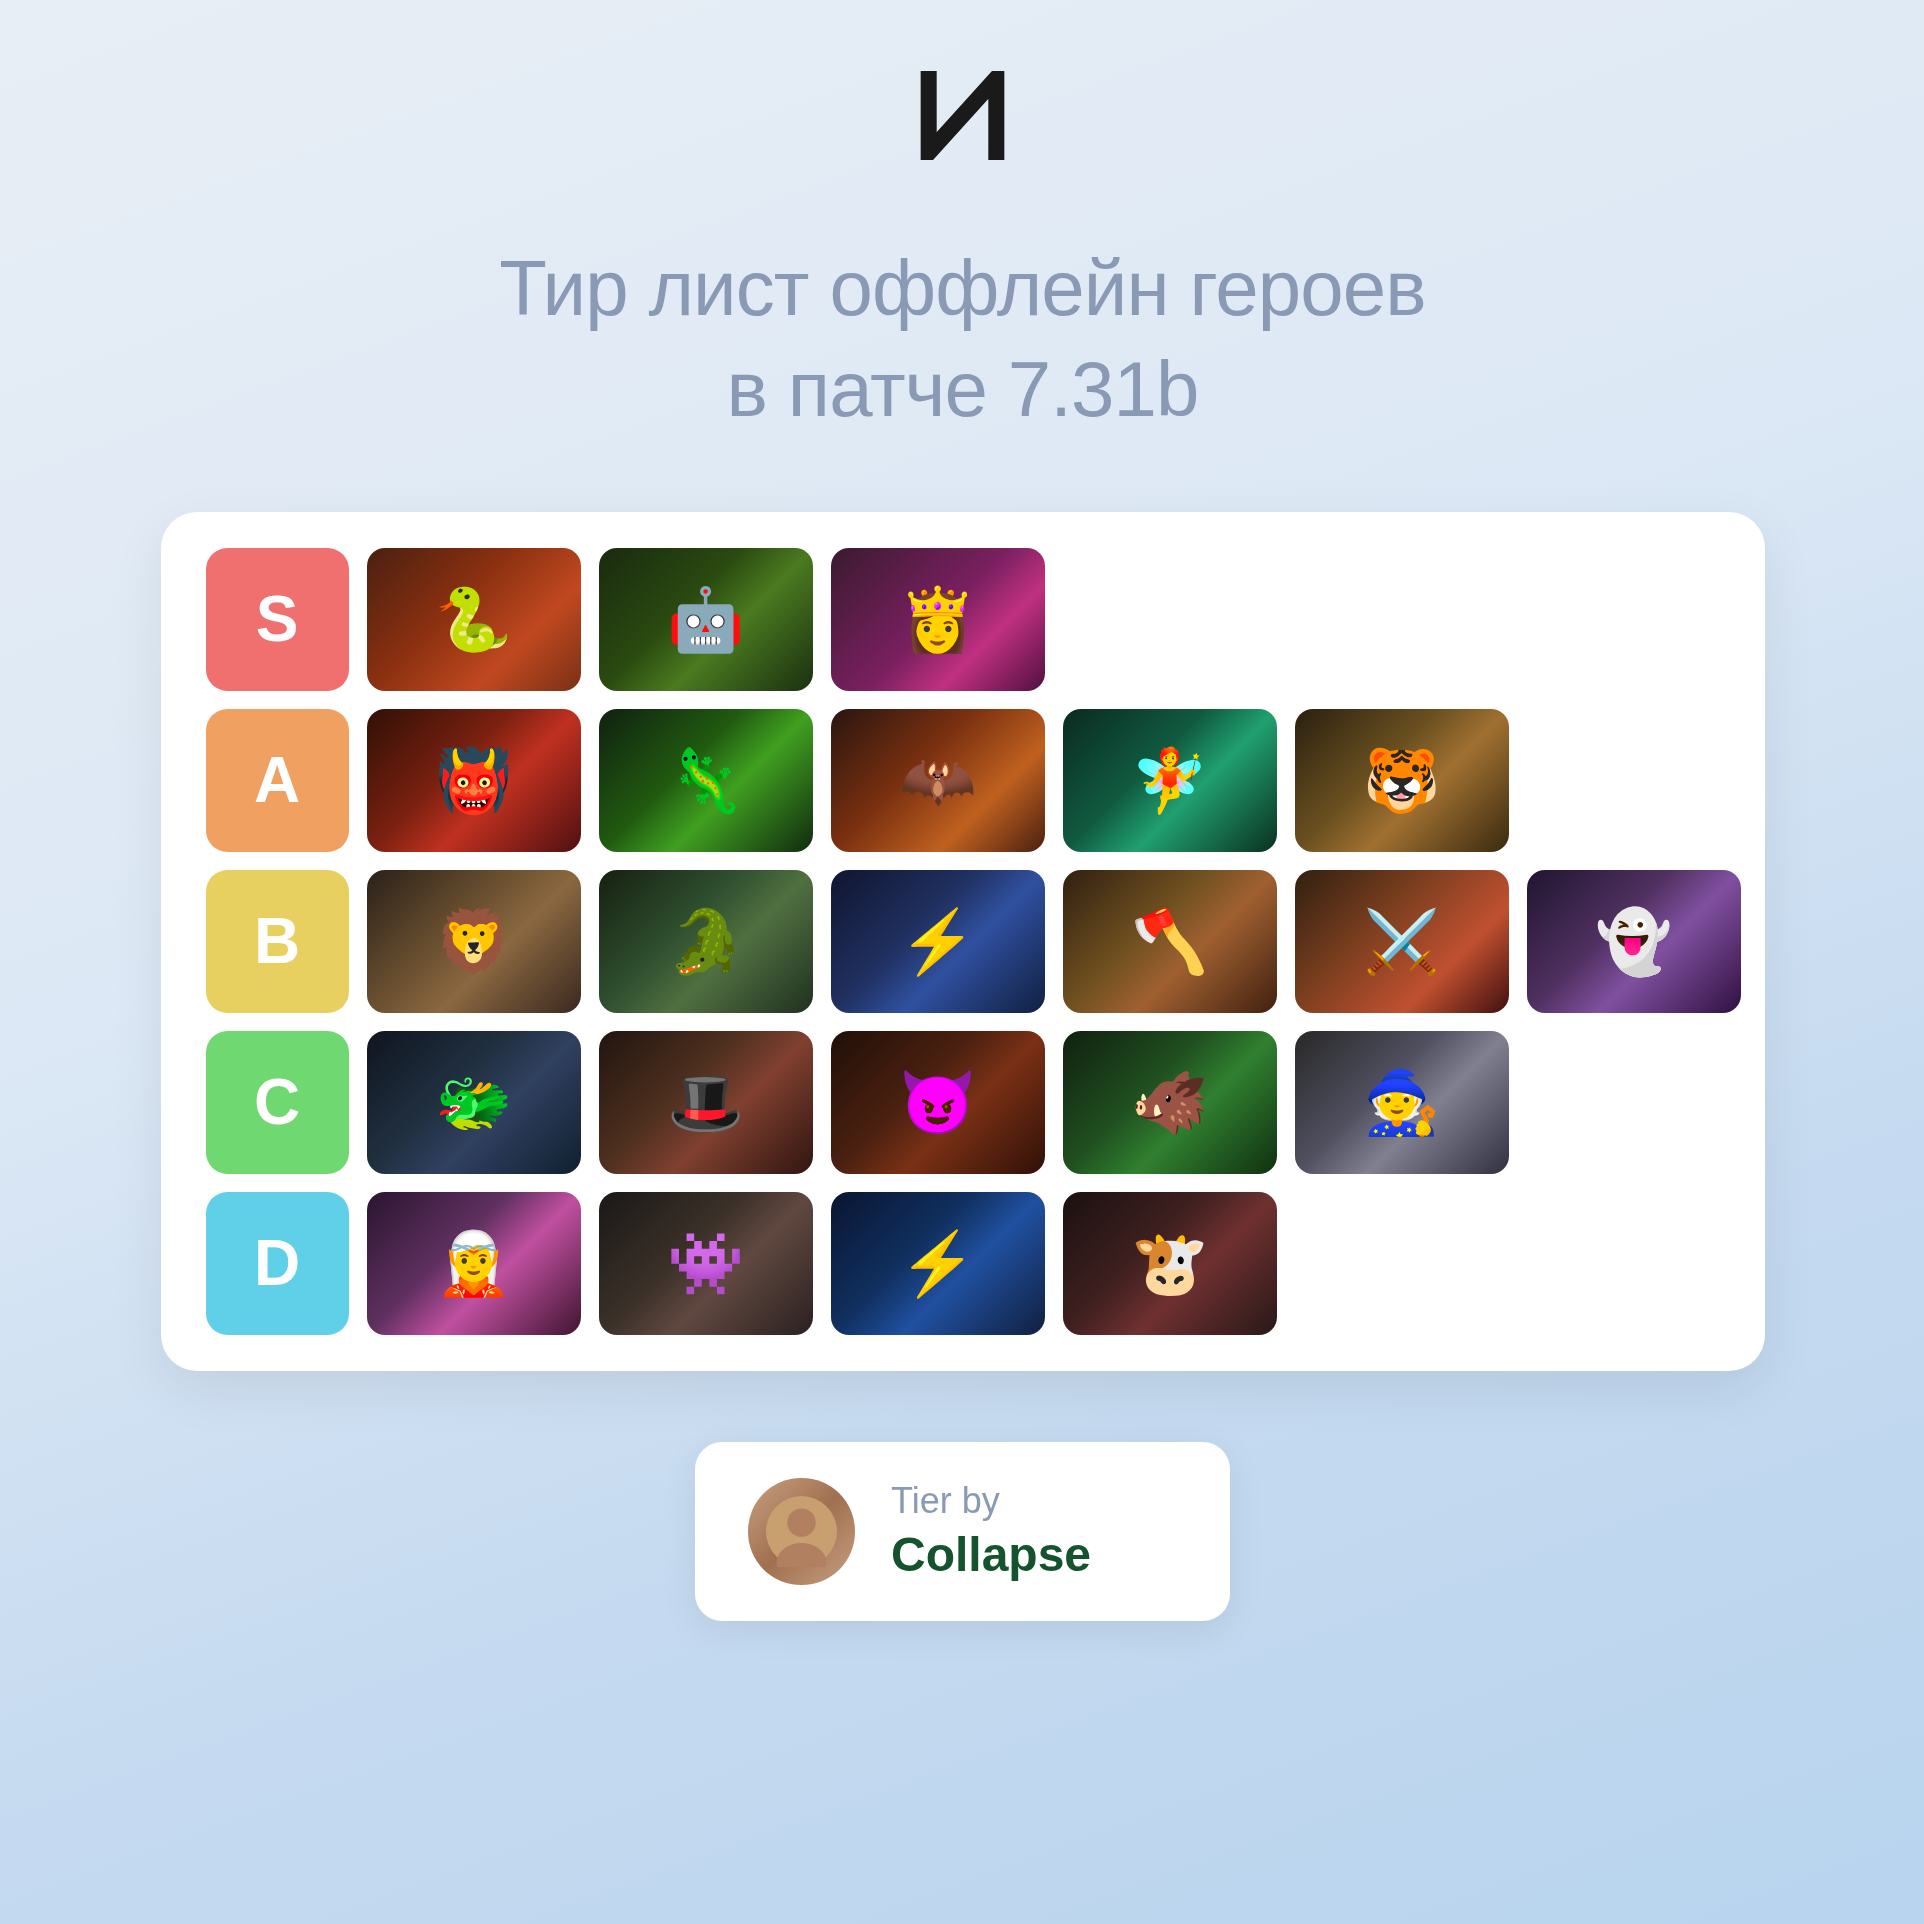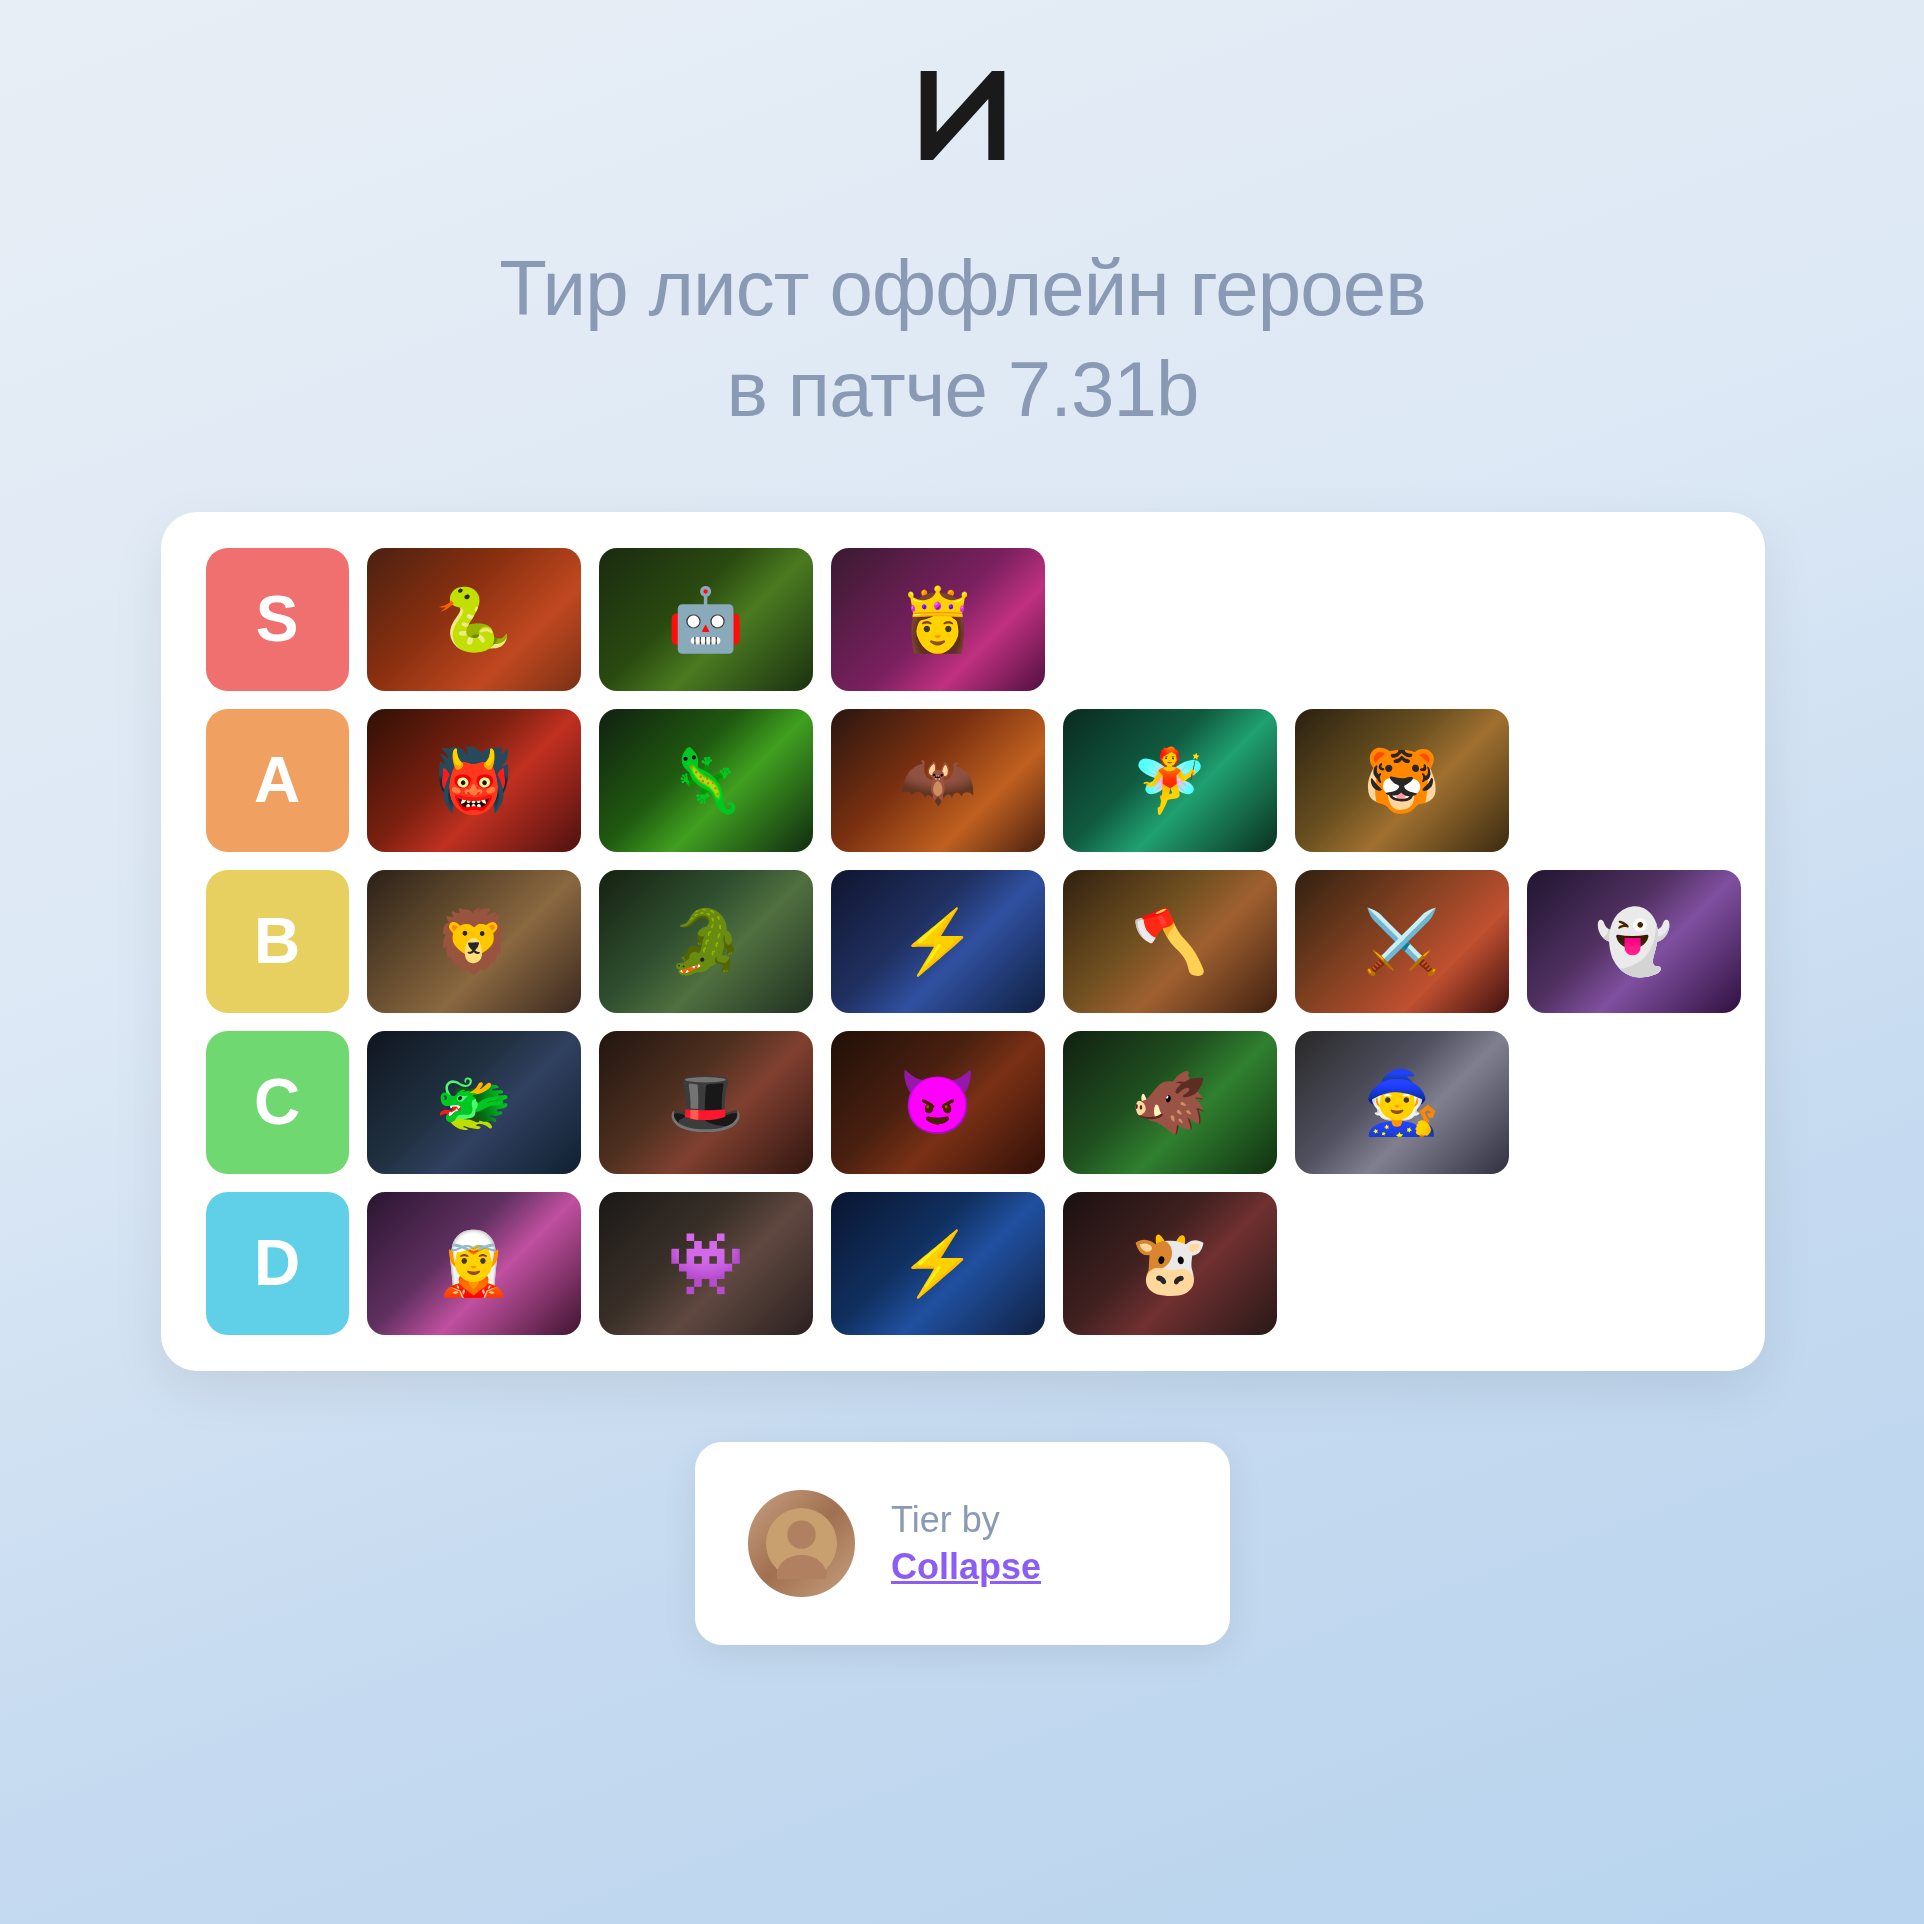--- a/index.html
+++ b/index.html
@@ -117,21 +117,21 @@
       display: flex;
       align-items: center;
       justify-content: center;
       font-size: 62px;
       filter: saturate(1.5) contrast(1.1);
     }
 
     .author-card {
       background: #ffffff;
       border-radius: 27px;
-      padding: 48px 53px;
+      padding: 36px 53px;
       display: flex;
       align-items: center;
       gap: 36px;
       box-shadow: 0 9px 36px rgba(0,0,0,0.08);
       min-width: 535px;
     }
 
     .author-avatar {
       width: 107px;
       height: 107px;
@@ -151,24 +151,23 @@
       gap: 5.3px;
     }
 
     .author-tier-by {
       font-size: 36px;
       color: #8a9ab5;
       font-weight: 400;
     }
 
     .author-name {
-      font-size: 36px;
+      font-size: 48px;
       font-weight: 700;
-      color: #8b5cf6;
-      text-decoration: underline;
+      color: #14532d;
     }
   </style>
 </head>
 <body>
 
 <svg class="dota-logo" viewBox="0 0 120 100" fill="none" xmlns="http://www.w3.org/2000/svg">
 
   <g transform="translate(60,50)">
 
     <polygon points="-40,-40 15,-40 50,0 15,40 -40,40 -40,-5 -10,-5 -10,5 -40,5" fill="#1a1a1a" opacity="0"></polygon>

